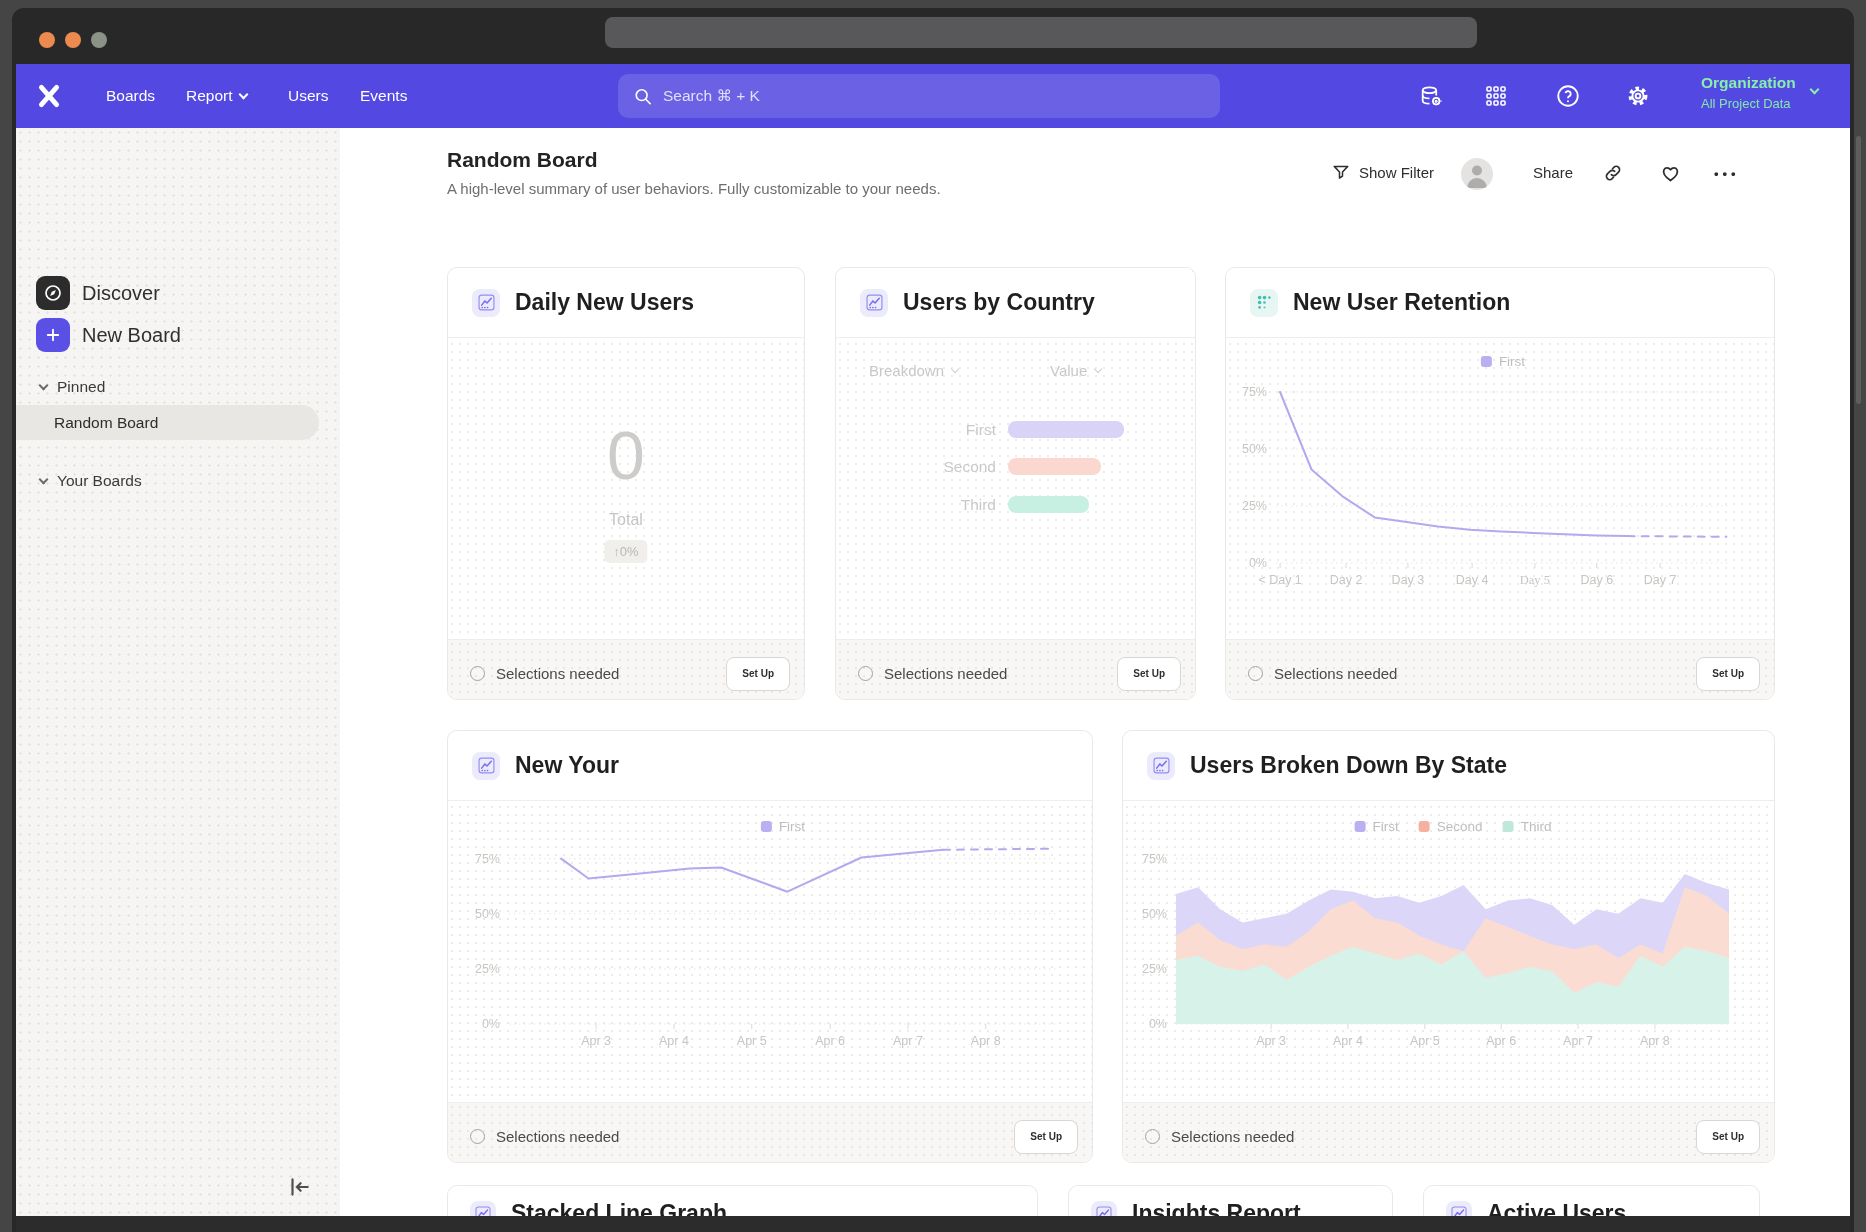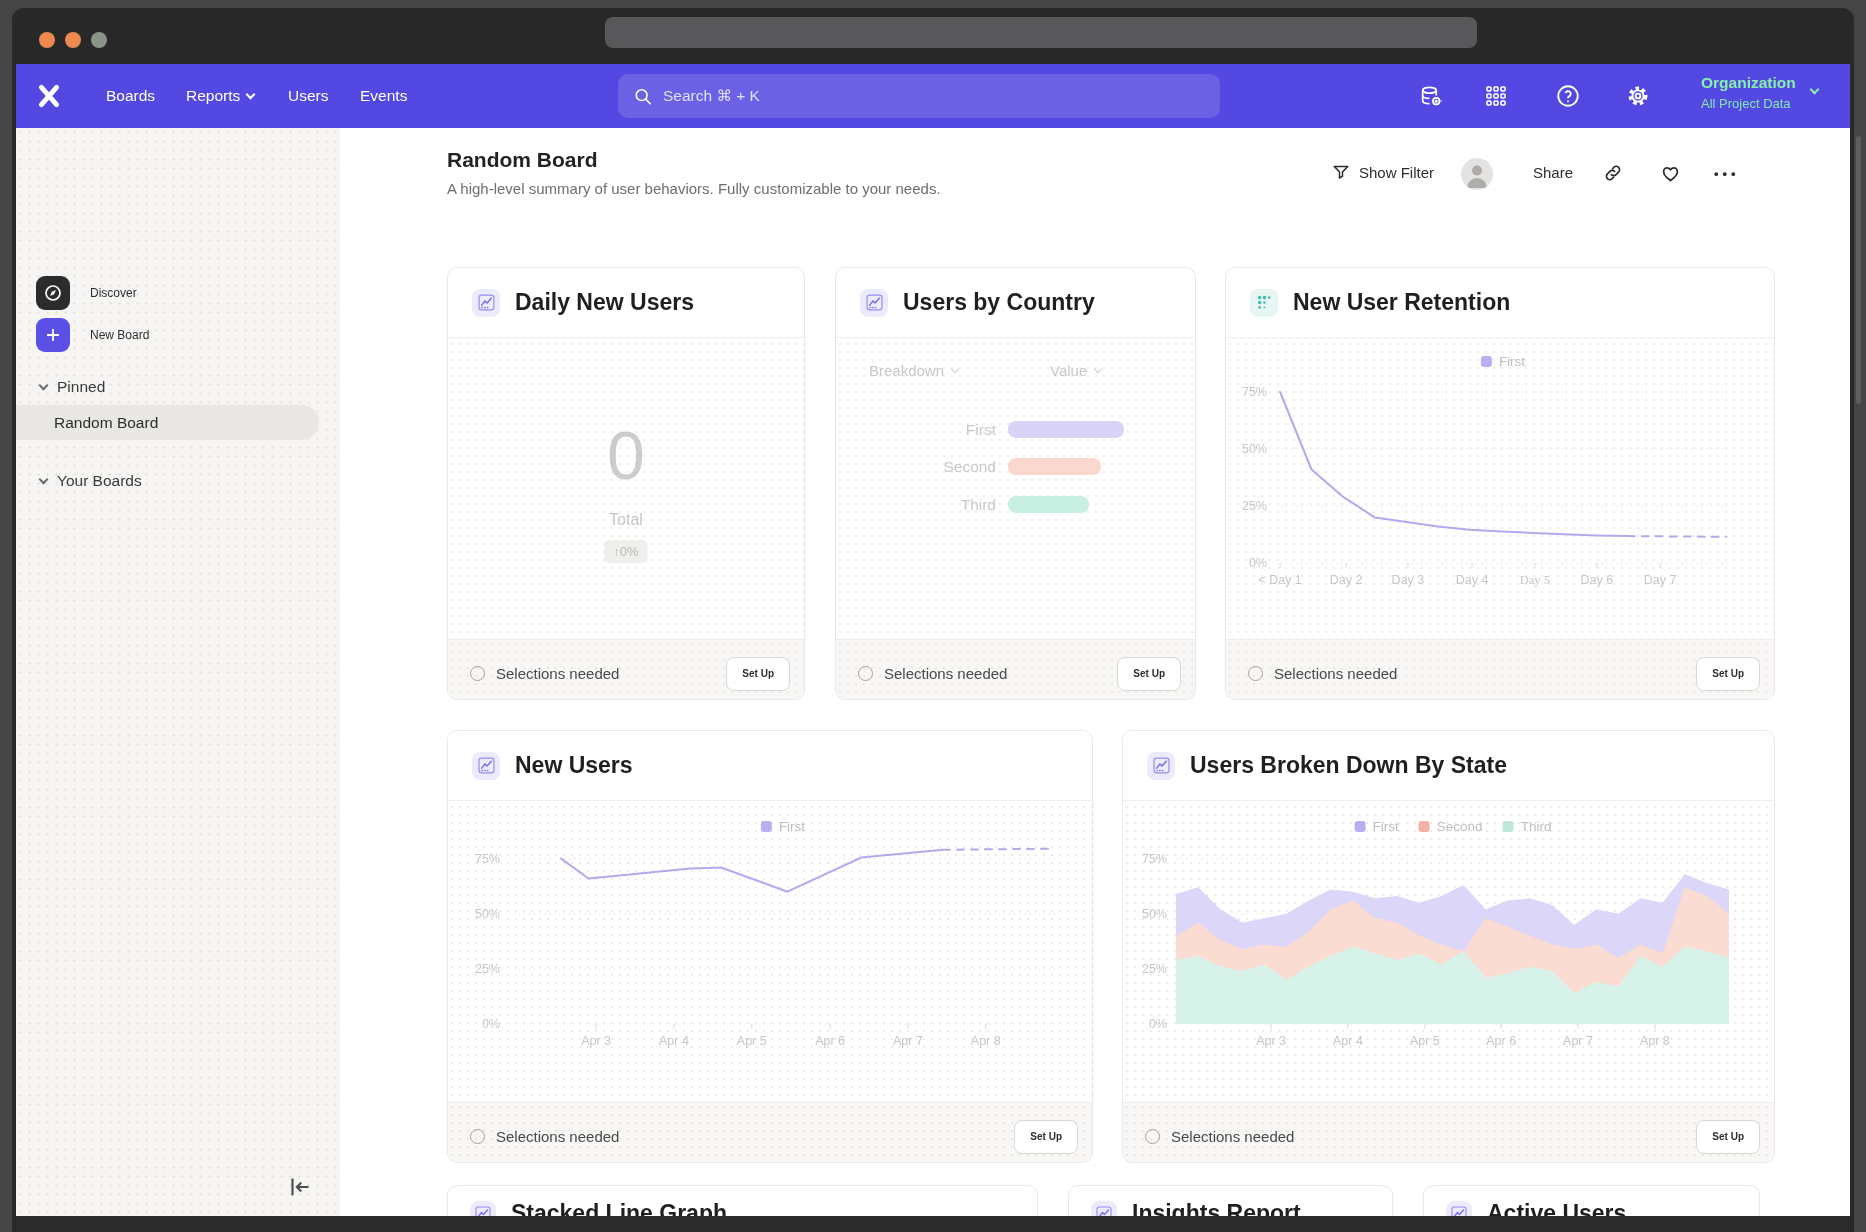--- a/index.html
+++ b/index.html
@@ -29,21 +29,21 @@
   #org { position:absolute; left:1701px; top:74px; color:#86efac; cursor:pointer; }
   #org .l1 { font-size:15.5px; font-weight:700; }
   #org .l2 { font-size:13px; margin-top:4px; opacity:.95; }
   #org .chev { position:absolute; right:-22px; top:16px; }
 
   
   #sidebar { position:absolute; left:16px; top:128px; width:324px; height:1088px; background:#f6f5f3;
              background-image:radial-gradient(circle, #e6e4e0 1px, rgba(0,0,0,0) 1.3px); background-size:9px 9px; }
   .siderow { position:absolute; left:20px; display:flex; align-items:center; gap:12px; cursor:pointer; }
   .badge-ic { width:34px; height:34px; border-radius:9px; display:flex; align-items:center; justify-content:center; }
-  .sidelabel { font-size:12px; color:#2f2f2f;margin-left:8px; }
+  .sidelabel { font-size:20px; color:#2f2f2f; }
   .sechead { position:absolute; display:flex; align-items:center; gap:10px; cursor:pointer;
              font-size:15.5px; font-weight:500; color:#3a3a3a; }
   .sechead .chev { border-color:#6b6b6b; }
   #pill { position:absolute; left:0; top:277px; width:303px; height:35px; background:#e9e7e4;
           border-radius:0 18px 18px 0; display:flex; align-items:center; padding-left:38px;
           font-size:15.5px; color:#2d2d2d; cursor:pointer; }
 
   
   #main { position:absolute; left:340px; top:128px; width:1510px; height:1088px; background:#ffffff; }
   #board-title { position:absolute; left:447px; top:148px; font-size:21px; font-weight:700; color:#232323; }
@@ -105,21 +105,21 @@
 
   <div id="nav">
     <svg class="navitem" style="left:20px" width="26" height="26" viewBox="0 0 24 24">
       <path d="M5 4 L19 20" stroke="#fff" stroke-width="4.5" stroke-linecap="round"></path>
       <path d="M19 4 L5 20" stroke="#fff" stroke-width="4.5" stroke-linecap="round"></path>
     </svg>
     <div class="navitem" style="left:90px">
         <span>Boards</span>
       </div>
     <div class="navitem" style="left:170px">
-        <span>Reports</span>
+        <span>Report</span>
         <span class="chev"></span>
       </div>
     <div class="navitem" style="left:272px">
         <span>Users</span>
       </div>
     <div class="navitem" style="left:344px">
         <span>Events</span>
       </div>
   </div>
 
@@ -366,21 +366,21 @@
     <div class="card-hd">
       <span class="card-icon">
         <svg width="17" height="17" viewBox="0 0 16 16" fill="none" stroke="#7a6cf0">
           <rect x="1" y="1" width="14" height="14" rx="2.5" stroke-width="1.1" opacity=".75"></rect>
           <path d="M3.5 10.5 L6.5 6.5 L8.5 8.5 L12.5 4" stroke-width="1.4" stroke-linecap="round" stroke-linejoin="round"></path>
           <circle cx="4" cy="12.7" r=".8" fill="#7a6cf0" stroke="none"></circle>
             <circle cx="6.5" cy="12.7" r=".8" fill="#7a6cf0" stroke="none"></circle>
             <circle cx="9" cy="12.7" r=".8" fill="#7a6cf0" stroke="none"></circle>
         </svg>
       </span>
-      <span class="card-title">New Users</span>
+      <span class="card-title">New Your</span>
     </div>
     <div class="legend" style="left:335px; top:88px">
         <span class="li">
           <span class="mk" style="background: rgb(185, 176, 242);"></span>
           <span>First</span>
         </span>
       </div>
     <div class="chart" style="left:61px; top:110px; width:548px; height:183px">
         <svg width="548" height="183" style="overflow:visible">
           <line x1="0" x2="548" y1="17.638554216867476" y2="17.638554216867476" stroke="#e7e6e2" stroke-width="1" stroke-dasharray="1.5 3.5"></line>

